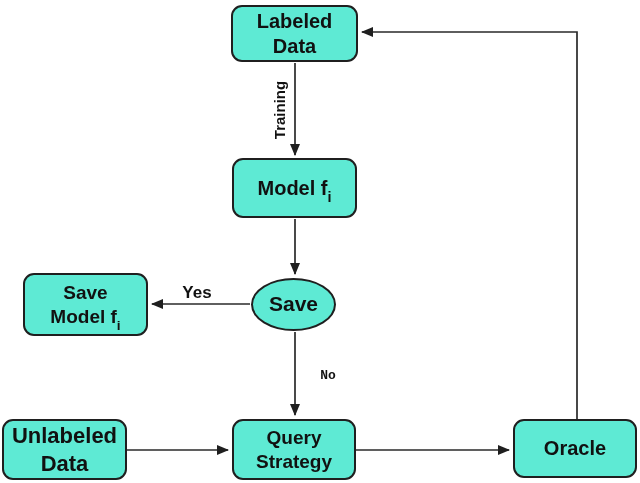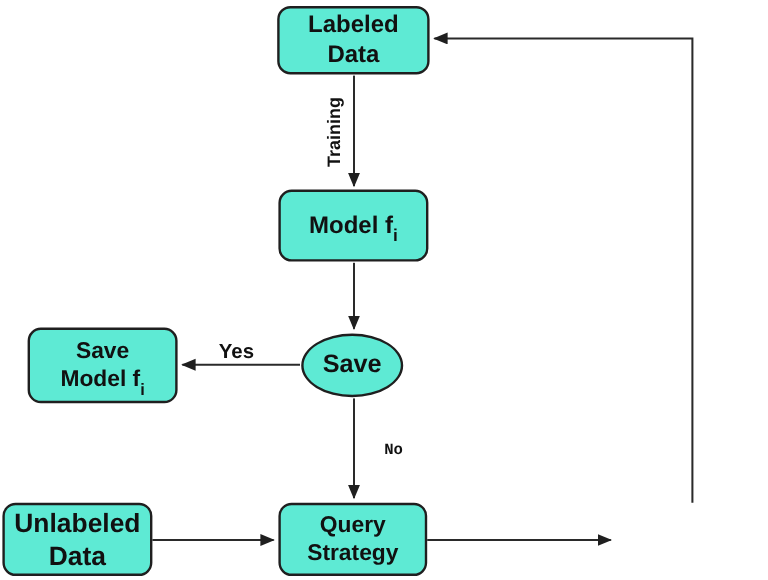--- a/index.html
+++ b/index.html
@@ -105,18 +105,21 @@
   <div class="node" id="unlabeled-data">
     <span>Unlabeled</span>
     <span>Data</span>
   </div>
 
   <div class="node" id="query-strategy">
     <span>Query</span>
     <span>Strategy</span>
   </div>
 
+  <div class="node" id="oracle-node">
+    <span>Oracle</span>
+  </div>
 
   <div class="edge-label rotated" id="training-label">Training</div>
   <div class="edge-label" id="yes-label">Yes</div>
   <div class="edge-label" id="no-label">No</div>
 
 </div>
 
 </body></html>

